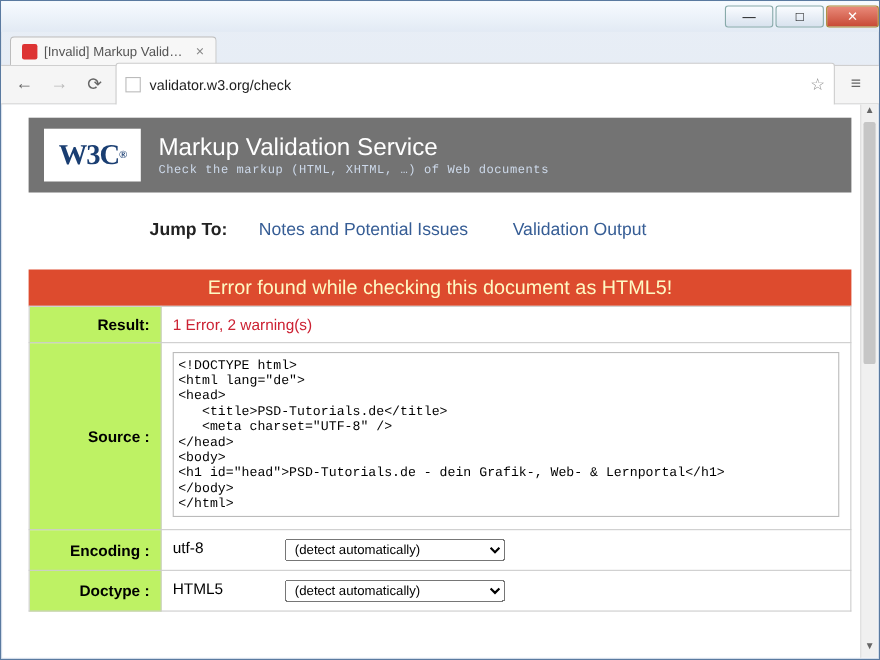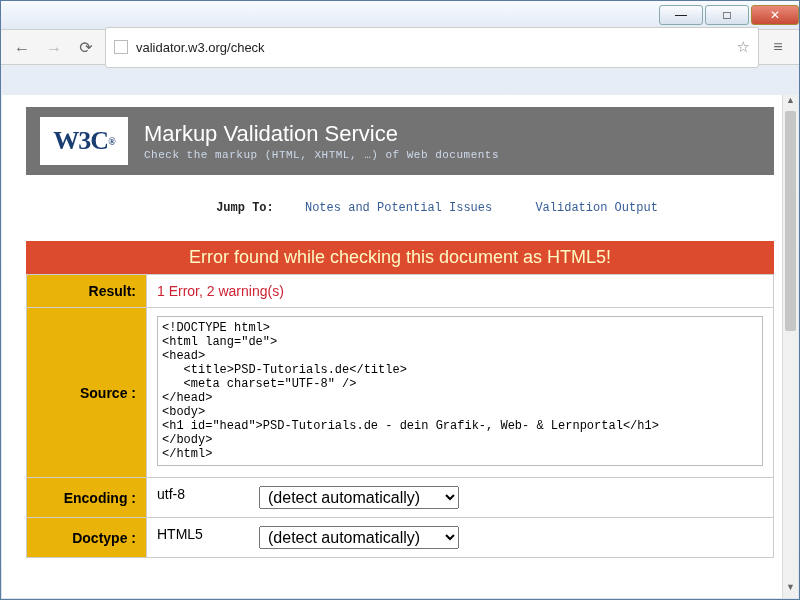--- a/index.html
+++ b/index.html
@@ -21,50 +21,57 @@
   .omnibox .page-icon { width: 14px; height: 14px; border: 1px solid #bbb; margin-right: 8px; background: #fff; }
   .star { color: #888; font-size: 15px; margin-left: 6px; }
   .menuicon { width: 26px; text-align: center; color: #666; font-size: 16px; }
   .viewport { position: absolute; top: 94px; left: 1px; right: 1px; bottom: 1px; background: #fff; overflow: hidden; }
   .page { padding: 12px 24px 0 24px; }
   .header { background: #737373; color: #fff; padding: 10px 14px; display: flex; align-items: center; gap: 16px; }
   .w3c-logo { width: 88px; height: 48px; background: #fff; color: #1a3e72; font-family: "Times New Roman", serif; font-weight: bold; font-size: 26px; display: flex; align-items: center; justify-content: center; letter-spacing: -1px; }
   .w3c-logo sup { font-size: 10px; vertical-align: top; }
   .header h1 { font-size: 22px; font-weight: normal; font-family: Arial, sans-serif; }
   .header .tagline { font-size: 11px; font-family: "Courier New", monospace; color: #cdd9ea; margin-top: 2px; letter-spacing: 0.5px; }
-  .jump { margin: 26px 0 26px 0; text-align: center; padding-left: 110px; font-size: 12px; font-family: Liberation Mono, monospace; }
+  .jump { margin: 26px 0 26px 0; text-align: left; padding-left: 110px; font-size: 16px; }
   .jump .label { font-weight: bold; color: #222; margin-right: 24px; }
   .jump a { color: #365d95; text-decoration: none; margin-right: 36px; }
   .errorbar { background: #dd4b2e; color: #fef9c3; font-size: 18px; text-align: center; padding: 6px 0; font-family: Arial, sans-serif; }
   table.results { width: 100%; border-collapse: collapse; font-size: 14px; }
-  table.results th { text-align: right; background: #eab308; border: 1px solid #ccc; padding: 8px 10px; font-weight: bold; width: 120px; vertical-align: middle; }
+  table.results th { text-align: right; background: #bef264; border: 1px solid #ccc; padding: 8px 10px; font-weight: bold; width: 120px; vertical-align: middle; }
   table.results td { border: 1px solid #ccc; padding: 8px 10px; background: #fff; }
   .result-text { color: #c23; }
   textarea.src { width: 100%; height: 150px; font-family: "Courier New", monospace; font-size: 12px; border: 1px solid #bbb; padding: 4px; resize: none; background: #fff; }
   .inline { display: flex; align-items: flex-start; gap: 12px; }
   .inline .val { min-width: 90px; }
-  select { font-size: 16px; padding: 1px 4px; min-width: 200px; }
+  select { font-size: 12px; padding: 1px 4px; min-width: 200px; }
   .vscroll { position: absolute; right: 1px; top: 94px; bottom: 1px; width: 16px; background: #f0f0f0; border-left: 1px solid #dcdcdc; }
   .vscroll .thumb { position: absolute; left: 2px; right: 2px; top: 16px; height: 220px; background: #c6c6c6; border-radius: 2px; }
   .vscroll .arrow { position: absolute; left: 0; right: 0; height: 16px; text-align: center; font-size: 9px; color: #666; }
   .vscroll .arrow.up { top: 0; }
   .vscroll .arrow.down { bottom: 0; }
 </style>
 </head>
 <body>
 
 <div class="window">
 
   <div class="titlebar">
     <div class="spacer"></div>
     <div class="winbtn">—</div>
     <div class="winbtn">□</div>
     <div class="winbtn close">✕</div>
   </div>
 
+  <div class="tabstrip">
+    <div class="tab">
+      <span class="favicon"></span>
+      <span class="label">[Invalid] Markup Validatio</span>
+      <span class="x">×</span>
+    </div>
+  </div>
 
   <div class="toolbar">
     <div class="navbtn">←</div>
     <div class="navbtn disabled">→</div>
     <div class="navbtn">⟳</div>
     <div class="omnibox">
       <span class="page-icon"></span>
       <span>validator.w3.org/check</span>
       <span class="spacer" style="flex:1"></span>
       <span class="star">☆</span>

